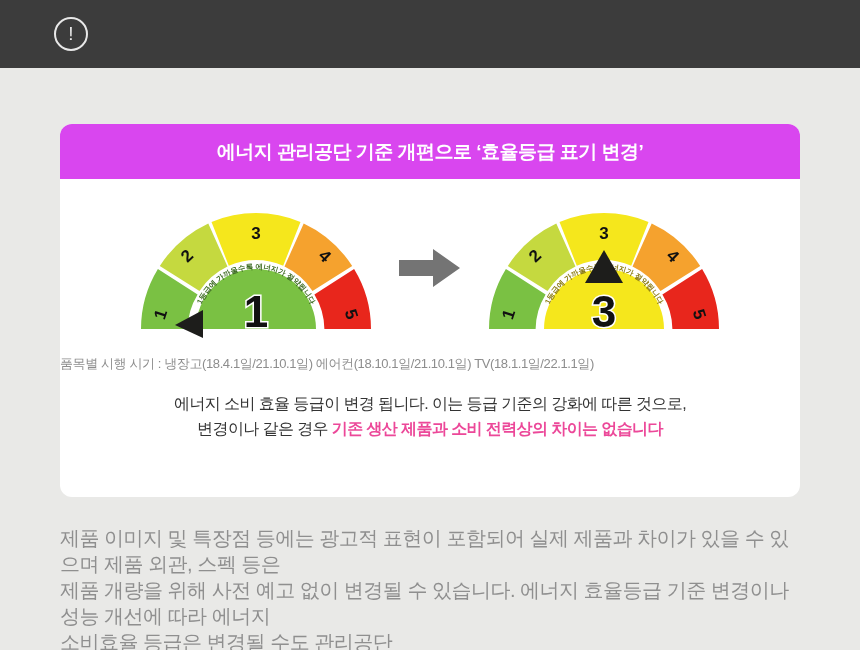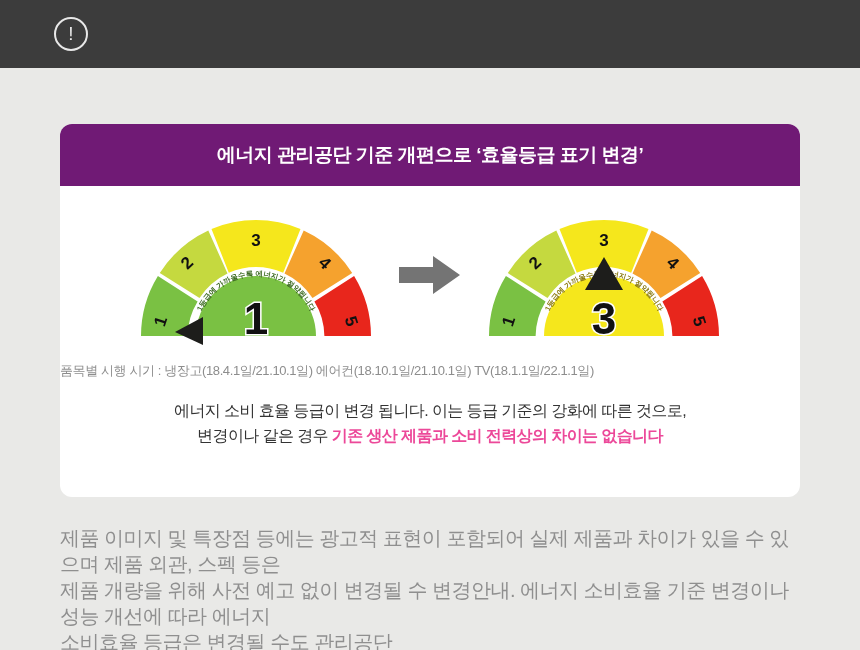--- a/index.html
+++ b/index.html
@@ -39,22 +39,22 @@
   
   .card{
     position:absolute;
     left:60px;top:124px;
     width:740px;height:373px;
     background:#ffffff;
     border-radius:12px;
     box-sizing:border-box;
   }
   .card-title{
-    height:62px;
-    background:#701a75;
+    height:55px;
+    background:#d946ef;
     border-radius:12px 12px 0 0;
     color:#ffffff;
     font-size:19px;
     font-weight:700;
     letter-spacing:-0.5px;
     display:flex;align-items:center;justify-content:center;
   }
 
   
   .gauge-row{
@@ -204,15 +204,15 @@
 
   <div class="desc-block">
     <span class="ln">에너지 소비 효율 등급이 변경 됩니다. 이는 등급 기준의 강화에 따른 것으로,</span>
     <span class="ln"><span>변경이나 같은 경우 </span><span class="accent">기존 생산 제품과 소비 전력상의 차이는 없습니다</span></span>
   </div>
 
 </div>
 
 <div class="disclaimer">
   <span class="ln">제품 이미지 및 특장점 등에는 광고적 표현이 포함되어 실제 제품과 차이가 있을 수 있으며 제품 외관, 스펙 등은</span>
-  <span class="ln">제품 개량을 위해 사전 예고 없이 변경될 수 변경안내.  에너지 소비효율 기준 변경이나 성능 개선에 따라 에너지</span>
+  <span class="ln">제품 개량을 위해 사전 예고 없이 변경될 수 있습니다.  에너지 효율등급 기준 변경이나 성능 개선에 따라 에너지</span>
   <span class="ln">소비효율 등급은 변경될 수도 관리공단</span>
 </div>
 
 </body></html>

